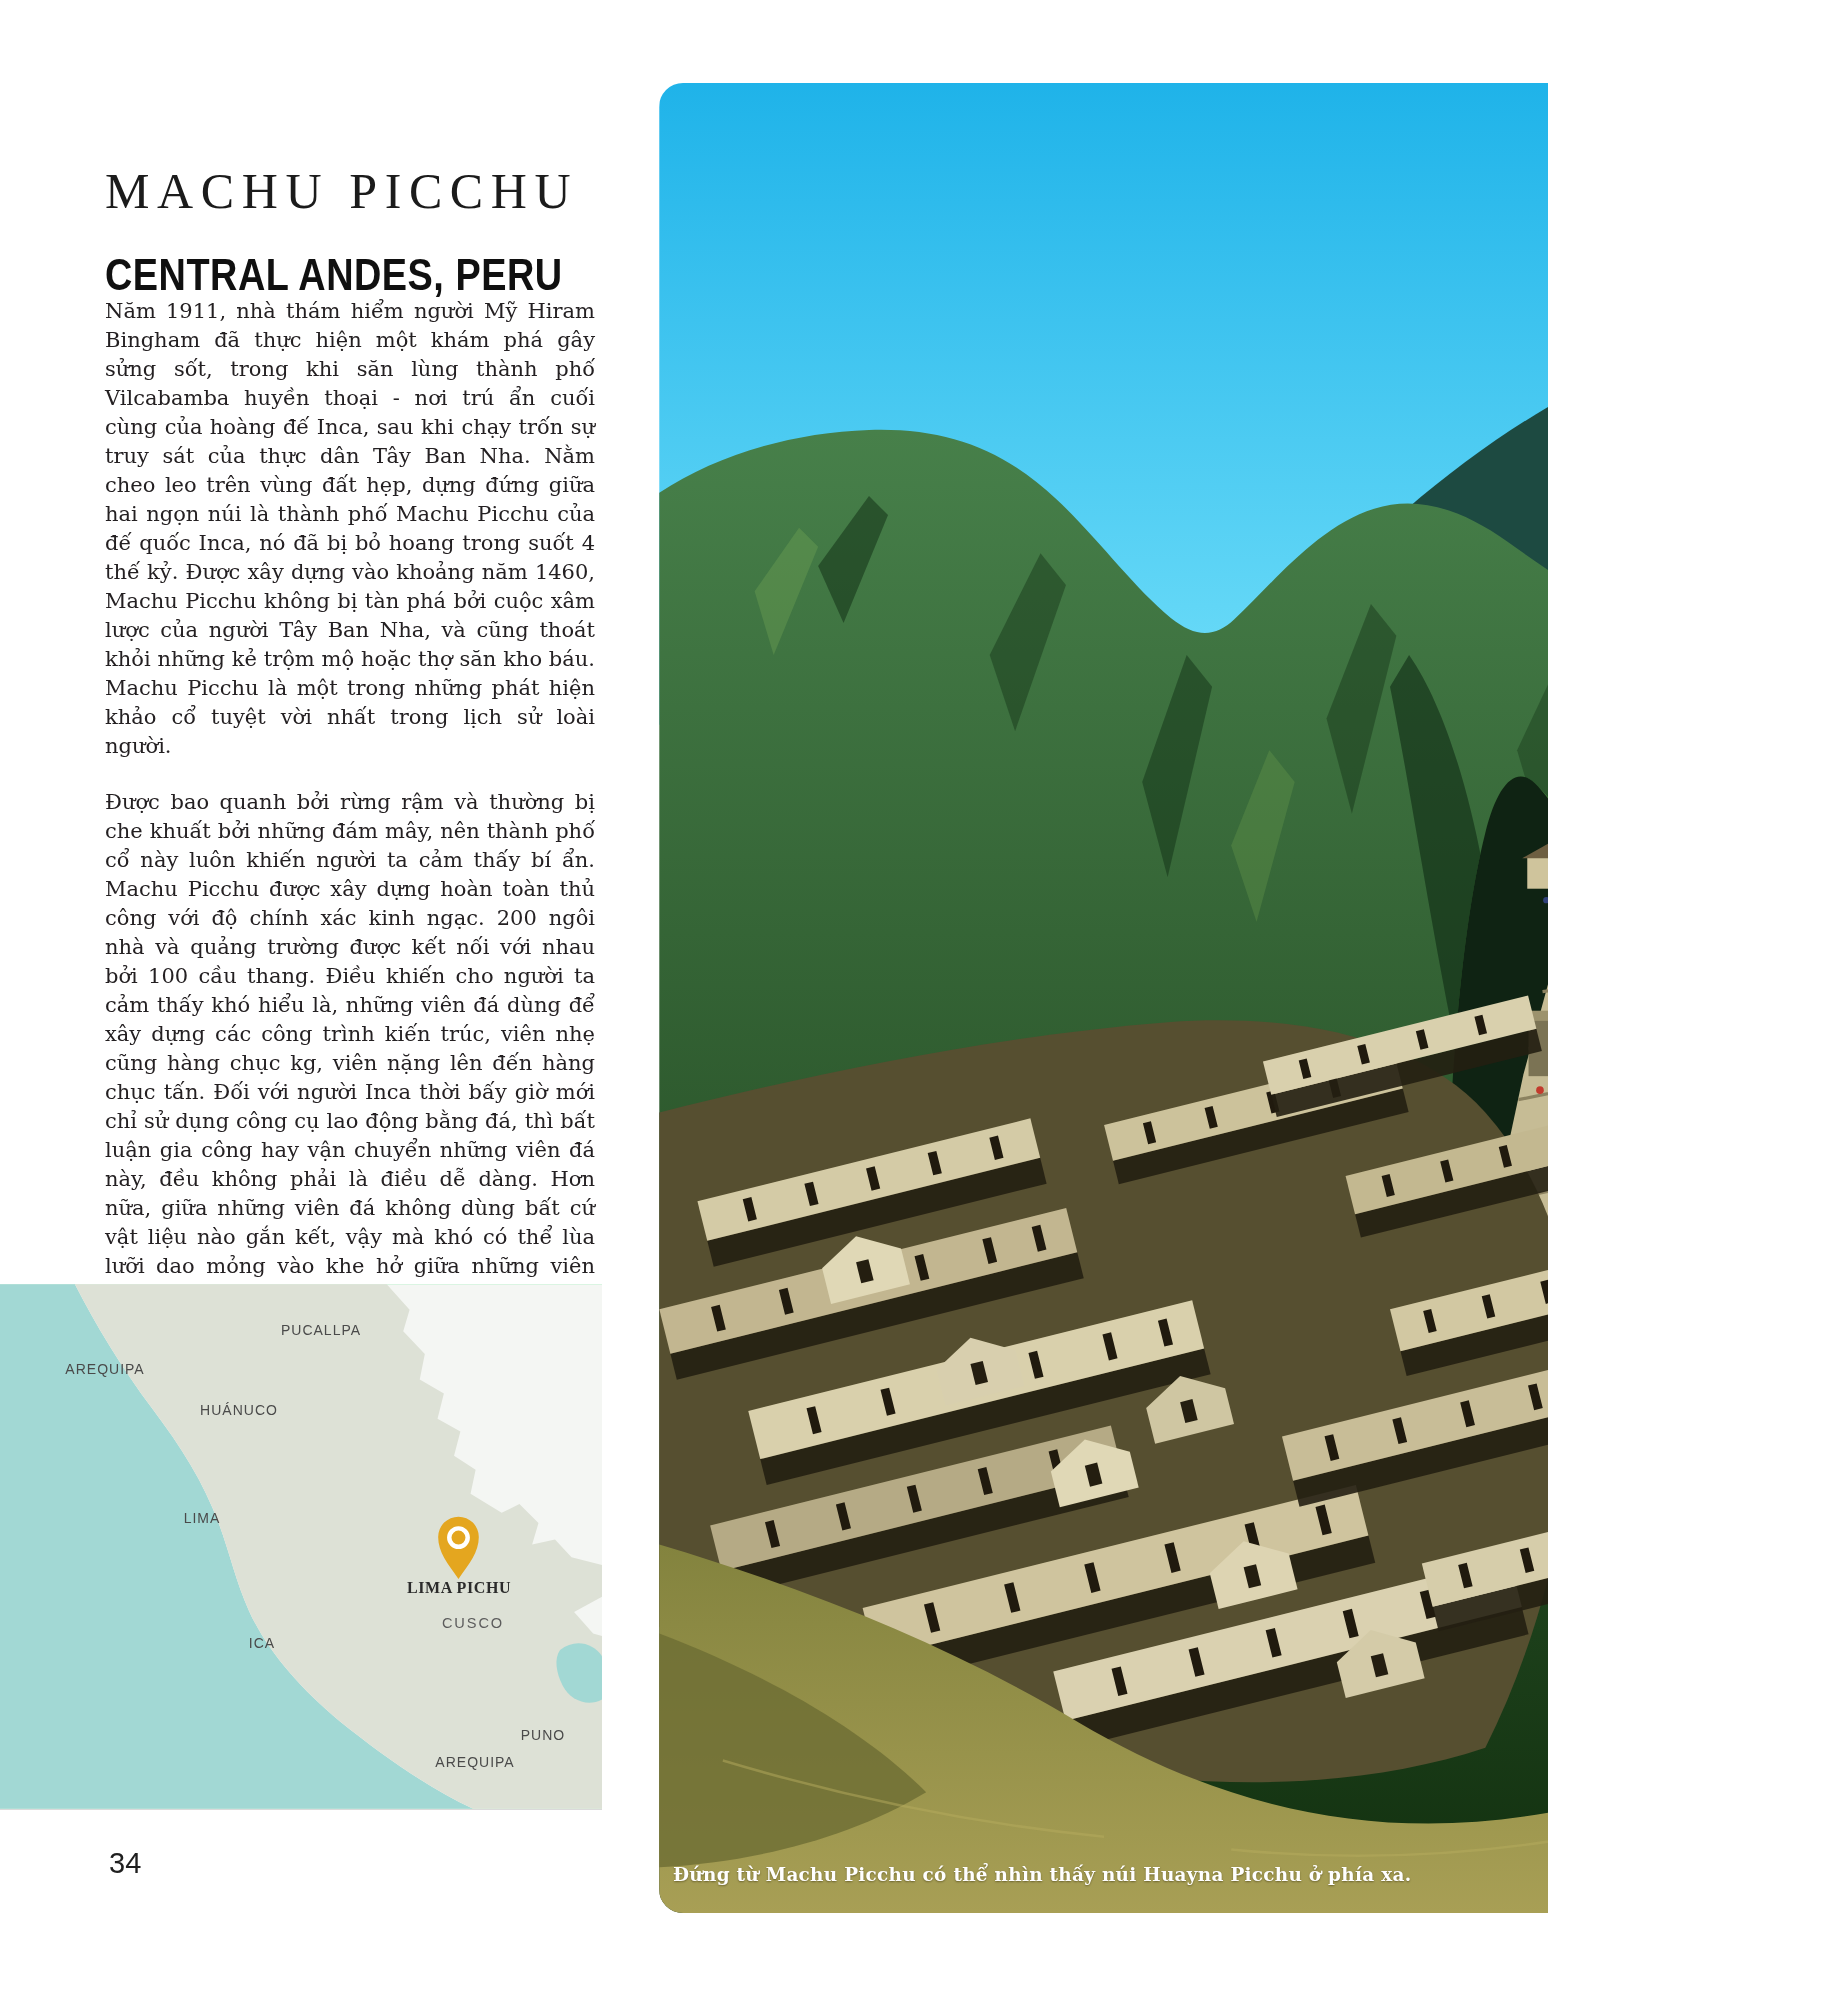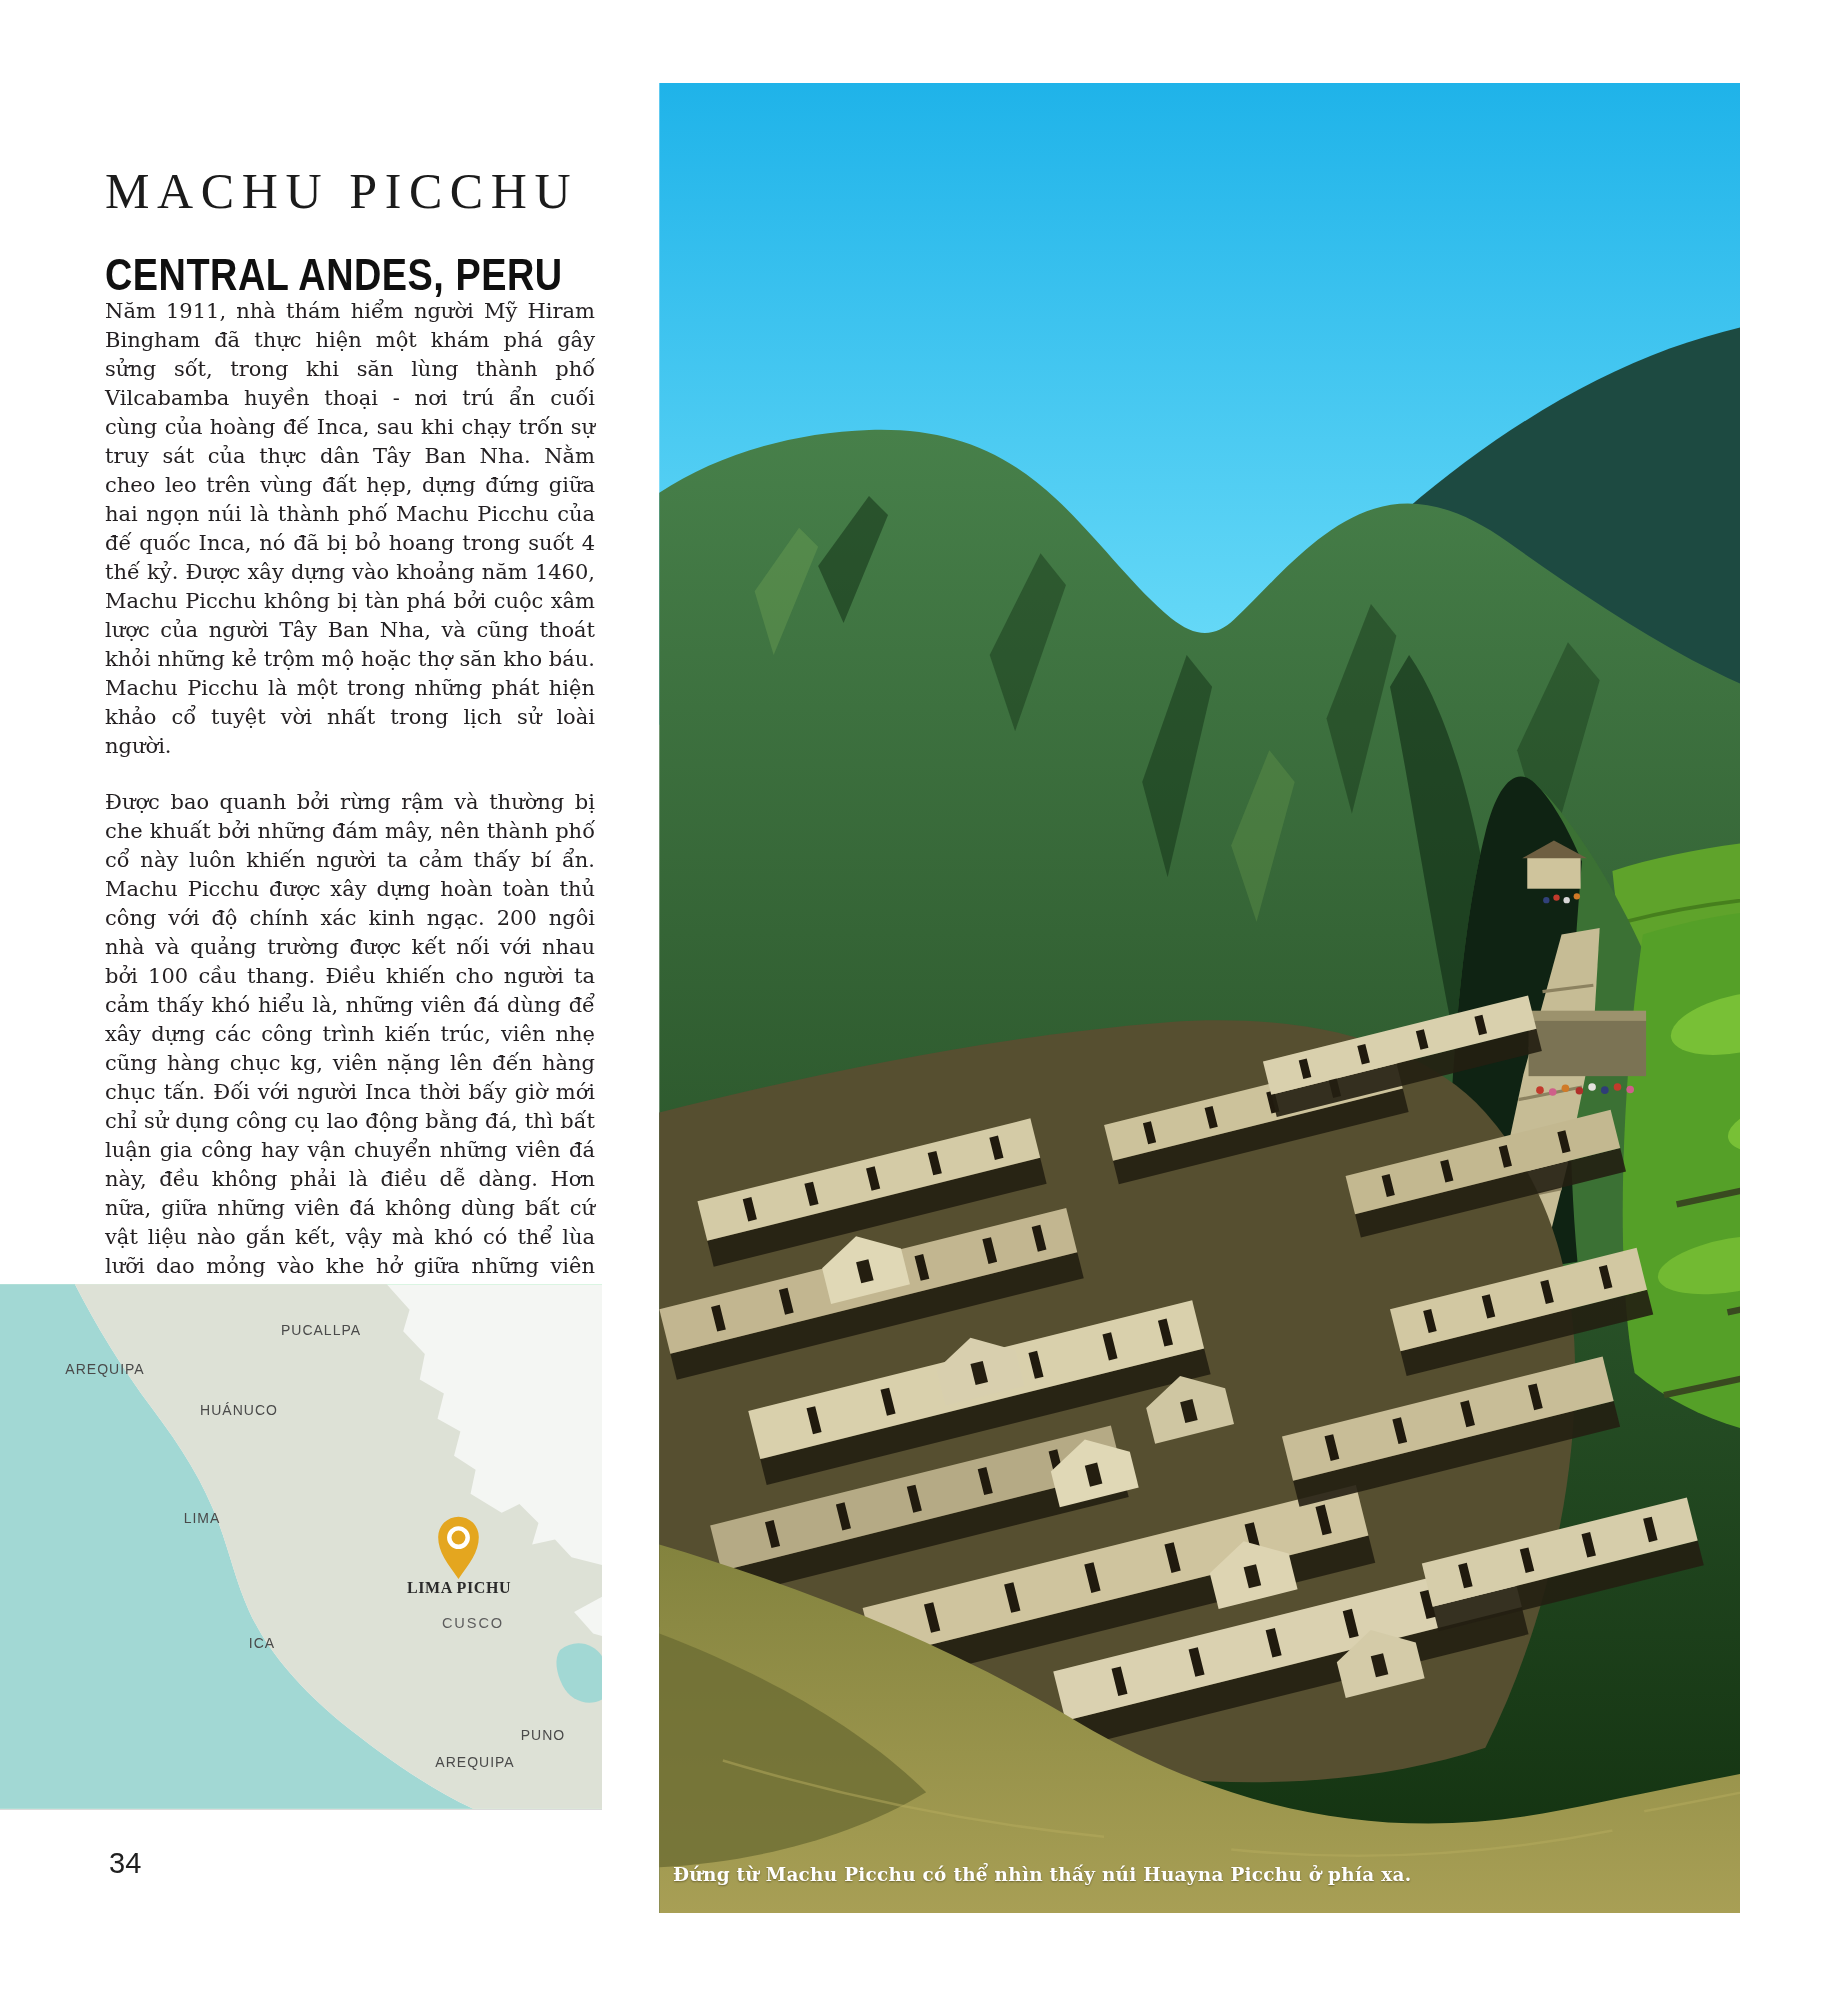--- a/index.html
+++ b/index.html
@@ -1,16 +1,16 @@
 <!DOCTYPE html>
 <html style="font-size:10.2px"><head>
 <meta charset="utf-8">
 <style>
   html,body{margin:0;padding:0;background:#ffffff;}
-  #page{position:relative;width:1740px;height:1995px;background:#ffffff;overflow:hidden;
+  #page{position:relative;width:1548px;height:1995px;background:#ffffff;overflow:hidden;
         font-family:"DejaVu Serif","Liberation Serif",serif;}
 
   
   #left-col{position:absolute;left:105px;top:166px;width:490px;}
   #page-title{font-family:"Liberation Serif",serif;font-weight:400;font-size:50px;line-height:1;
               letter-spacing:7.6px;color:#1b1b1b;margin:0;}
   #page-subtitle{font-family:"Liberation Sans",sans-serif;font-weight:700;font-size:44px;line-height:1;
               letter-spacing:0.6px;color:#101010;margin:37px 0 0 0;transform:scaleX(.86);transform-origin:left center;white-space:nowrap;}
   .body-par{font-size:21px;line-height:29px;color:#242022;text-align:justify;margin:0;}
   .body-par.first{}
@@ -32,21 +32,21 @@
   .lbl-arequipa{left:475px;top:470px;}
   .lbl-marker{left:459px;top:296px;font-family:"Liberation Serif",serif;font-weight:700;
               font-size:16px;color:#2b2b2b;letter-spacing:0.6px;}
   .lbl-cusco{left:473px;top:323px;font-size:14.6px;color:#5c5c5c;letter-spacing:1.9px;margin-top:8px;}
 
   
   #page-number{position:absolute;left:109px;top:1847px;font-family:"Liberation Sans",sans-serif;
                font-size:29px;color:#1f1f1f;}
 
   
-  #photo{position:absolute;left:659px;top:83px;width:1185px;height:1830px;margin:0;overflow:hidden;}
+  #photo{position:absolute;left:659px;top:83px;width:1185px;height:1830px;margin:0;overflow:hidden;border-radius:24px;}
   #photo svg{position:absolute;left:0;top:0;}
   #photo-caption{position:absolute;left:14px;bottom:28px;color:#ffffff;
                  font-family:"DejaVu Serif","Liberation Serif",serif;font-weight:700;font-size:18.4px;
                  text-shadow:0 0.6px 1.9px rgba(40,30,0,.45);letter-spacing:0.3px;}
 </style>
 </head>
 <body>
 
 <div id="page">
 

